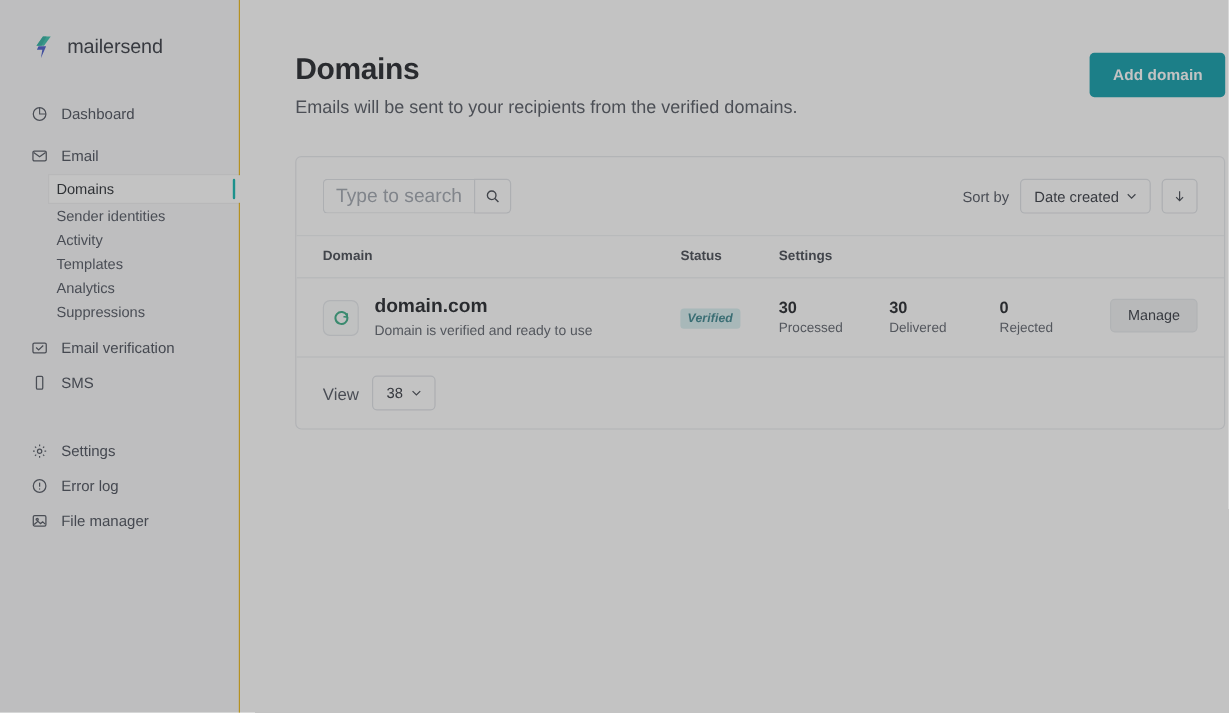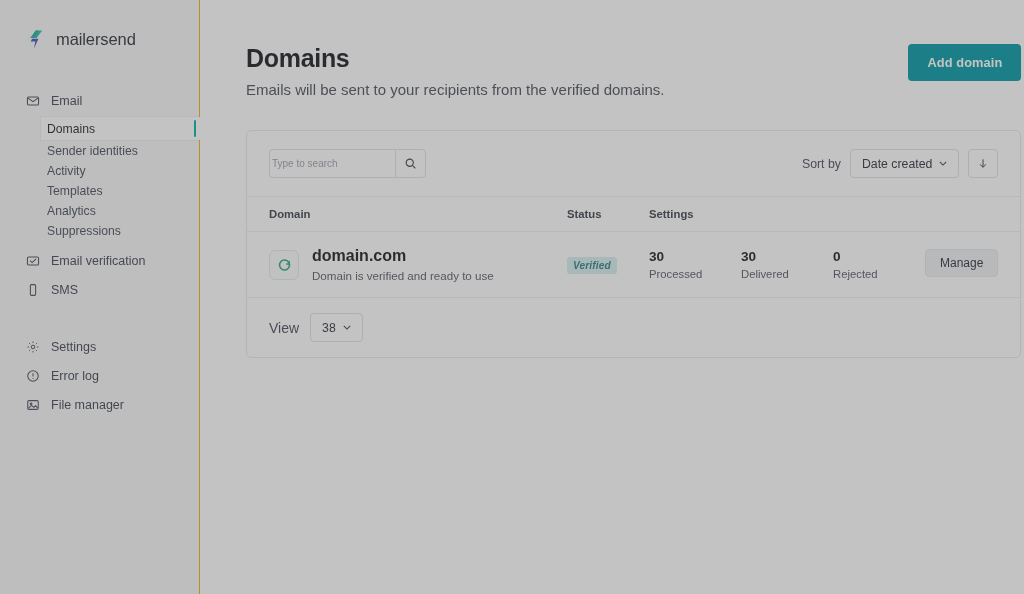--- a/index.html
+++ b/index.html
@@ -180,22 +180,22 @@
     border-bottom: 1px solid #eceef1;
   }
 
   .search-group { display: flex; align-items: stretch; }
   .search-input {
     width: 126px;
     height: 29px;
     border: 1px solid #dde0e5;
     border-right: none;
     border-radius: 4px 0 0 4px;
-    padding: 0 2px;
-    font-size: 10px;
+    padding: 0 10px;
+    font-size: 16px;
     color: #3f4450;
     font-family: "Liberation Sans", sans-serif;
     background: #ffffff;
     outline: none;
   }
   .search-input::placeholder { color: #9aa0aa; }
   .search-btn {
     width: 31px;
     height: 29px;
     border: 1px solid #dde0e5;
@@ -347,20 +347,27 @@
 
     <div class="logo-row">
       <svg class="logo-mark" viewBox="0 0 24 24">
         <path d="M11.2 1.6 H18.6 L12.2 10.4 H5.0 Z" fill="#2fbfa8"></path>
         <path d="M7.0 11.0 H14.2 L9.2 22.4 L10.6 14.2 H5.4 Z" fill="#3d52c8"></path>
         <path d="M11.2 1.6 H14.6 L9.8 10.4 H5.0 Z" fill="#1ea898" opacity=".85"></path>
       </svg>
       <span class="logo-word">mailersend</span>
     </div>
 
+    <div class="nav-item">
+      <svg class="ic" viewBox="0 0 24 24" fill="none" stroke="#3f4450" stroke-width="1.8">
+        <circle cx="12" cy="12" r="9"></circle>
+          <path d="M12 3.2 V12 H20.8" stroke-width="1.6"></path>
+      </svg>
+      <span>Dashboard</span>
+    </div>
 
     <div class="nav-spacer-sm"></div>
 
     <div class="nav-item">
       <svg class="ic" viewBox="0 0 24 24" fill="none" stroke="#3f4450" stroke-width="1.8">
         <rect x="2.5" y="5" width="19" height="14" rx="2"></rect>
           <path d="M3.5 7 L12 13.2 L20.5 7"></path>
       </svg>
       <span>Email</span>
     </div>

